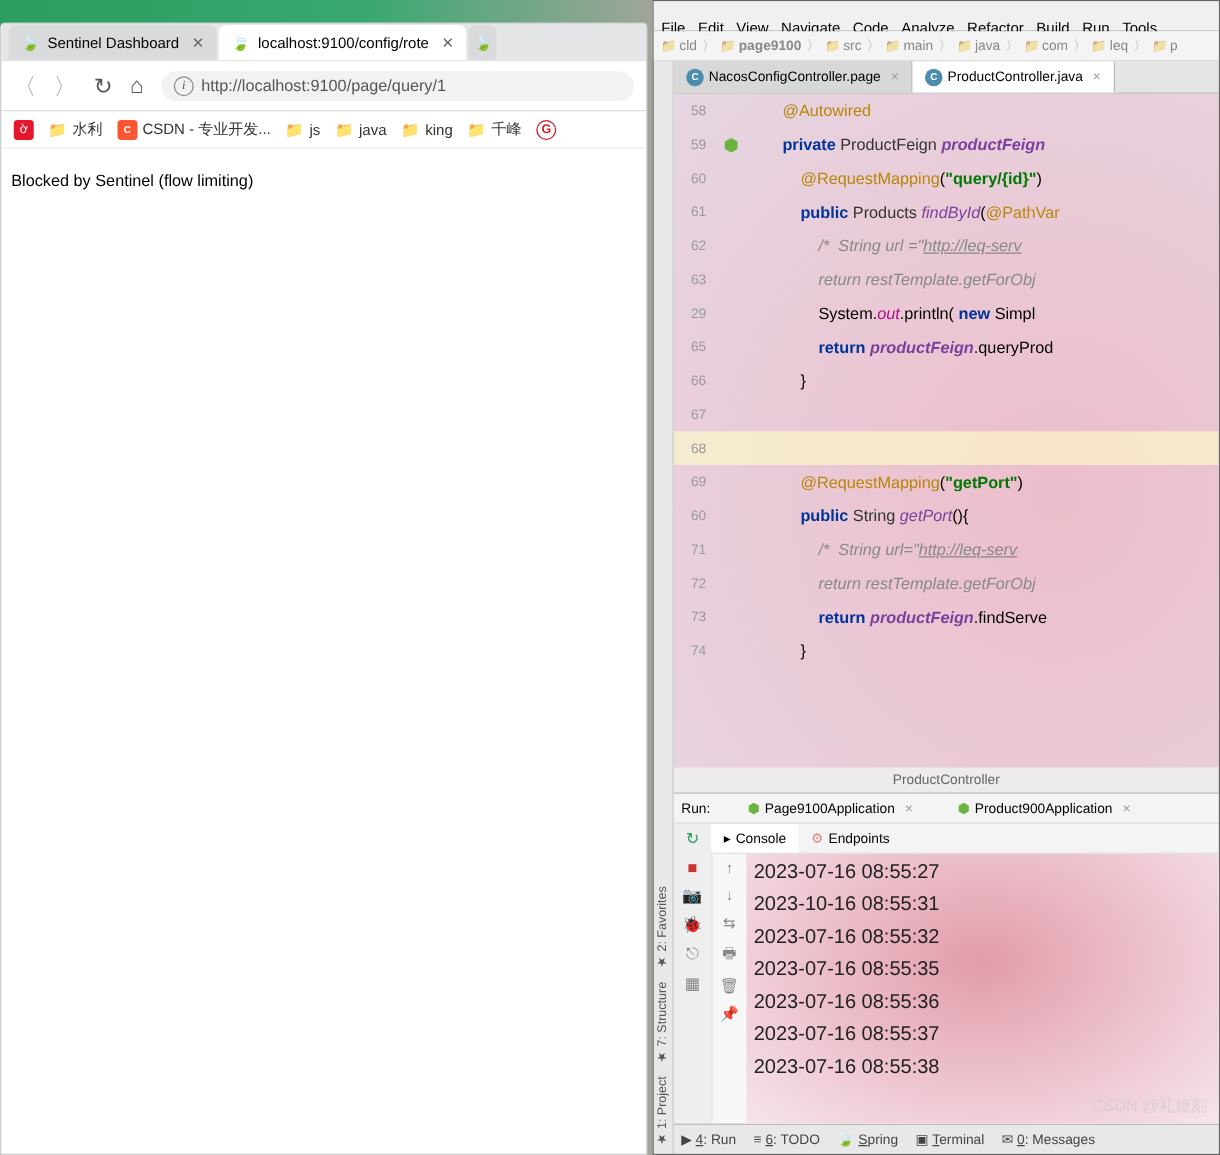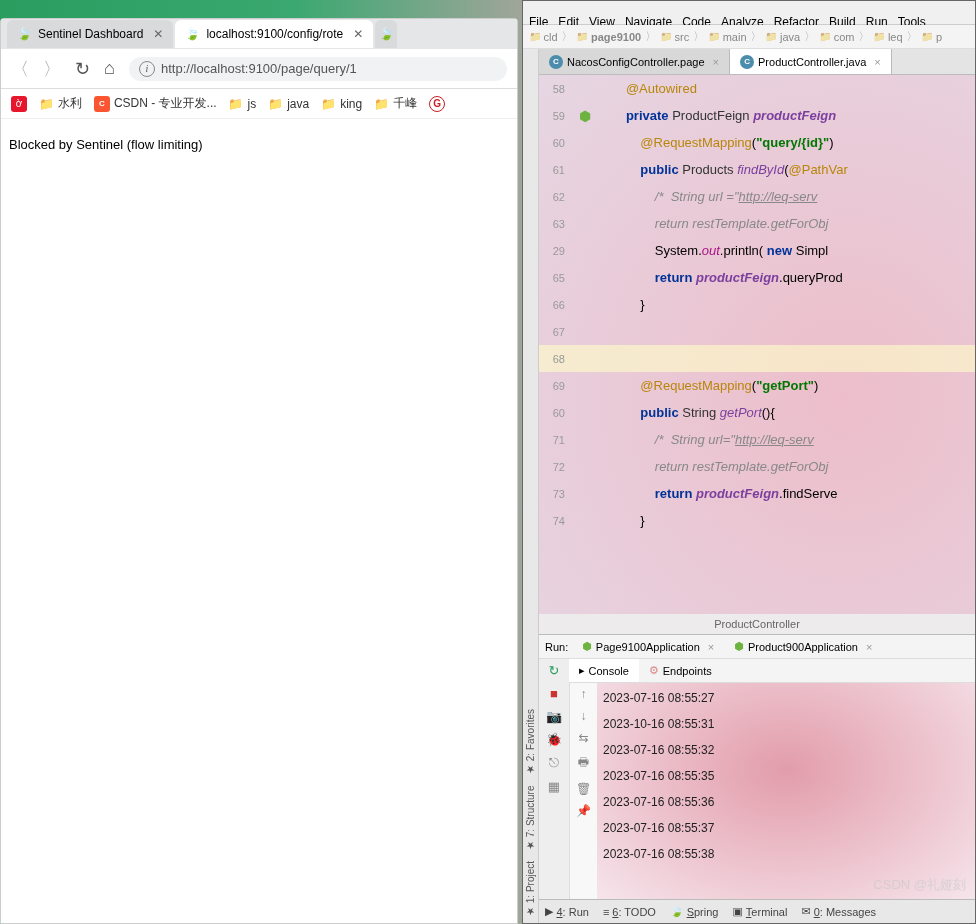--- a/index.html
+++ b/index.html
@@ -57,32 +57,32 @@
 .type { color: #333; }
 .method { color: #7b3f9e; font-style: italic; }
 .field { color: #7b3f9e; font-style: italic; font-weight: bold; }
 .static-field { color: #aa1188; font-style: italic; }
 .cmt { color: #888; font-style: italic; }
 .spring-icon { color: #6db33f; font-size: 14px; }
 .editor-status { text-align: center; font-size: 11px; color: #666; padding: 4px; background: rgba(240, 240, 240, 0.7); }
 
 
 .run-panel { height: 265px; background: #f4f4f4; border-top: 1px solid #bbb; display: flex; flex-direction: column; }
-.run-tabs { display: flex; align-items: center; padding: 2px 6px; font-size: 11px; gap: 8px; height: 24px; border-bottom: 1px solid #ddd; }
+.run-tabs { display: flex; align-items: center; padding: 2px 6px; font-size: 11px; gap: 24px; height: 24px; border-bottom: 1px solid #ddd; }
 .run-config { display: flex; align-items: center; gap: 4px; padding: 2px 6px; }
 .run-config .leaf-icon { color: #6db33f; }
 .sub-tabs { display: flex; height: 24px; border-bottom: 1px solid #ddd; font-size: 11px; }
 .sub-tab { padding: 4px 10px; display: flex; align-items: center; gap: 4px; cursor: pointer; }
 .sub-tab.active { background: #fff; }
 .run-body { flex: 1; display: flex; overflow: hidden; }
 .run-toolbar { width: 30px; background: #eee; display: flex; flex-direction: column; align-items: center; padding-top: 4px; gap: 8px; font-size: 13px; color: #666; }
 .run-toolbar .run-green { color: #2a9d5f; }
 .run-toolbar .stop-red { color: #c33; }
 .run-toolbar2 { width: 28px; background: #f8f8f8; display: flex; flex-direction: column; align-items: center; padding-top: 4px; gap: 8px; font-size: 12px; color: #888; border-left: 1px solid #ddd; }
-.console { flex: 1; background: rgba(250, 240, 245, 0.85); font-family: "Consolas", monospace; font-size: 12px; padding: 2px 6px; overflow: hidden; position: relative; }
+.console { flex: 1; background: rgba(250, 240, 245, 0.85); font-family: "Consolas", monospace; font-size: 16px; padding: 2px 6px; overflow: hidden; position: relative; }
 .console-bg { position: absolute; inset: 0; background: radial-gradient(ellipse at 50% 40%, rgba(210, 100, 120, 0.6), rgba(230, 180, 200, 0.2)); z-index: 0; }
 .console-lines { position: relative; z-index: 1; }
 .console-line { line-height: 26px; color: #222; }
 
 .status-bar { height: 24px; background: #e8e8e8; border-top: 1px solid #bbb; display: flex; align-items: center; font-size: 11px; padding: 0 6px; gap: 14px; }
 .status-item { display: flex; align-items: center; gap: 3px; cursor: pointer; color: #444; }
 .watermark { position: absolute; right: 10px; bottom: 30px; color: rgba(200, 200, 200, 0.6); font-size: 13px; z-index: 5; }
 .underline { text-decoration: underline; }
 </style>
 </head>

